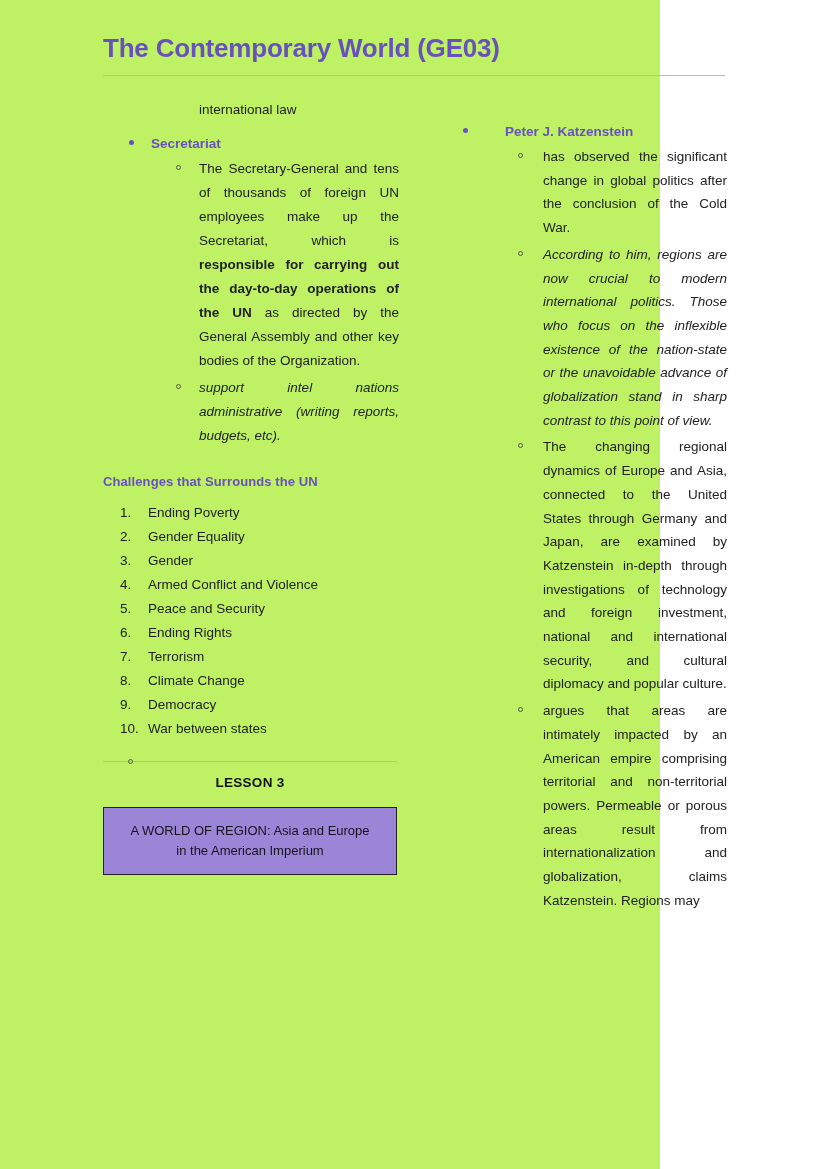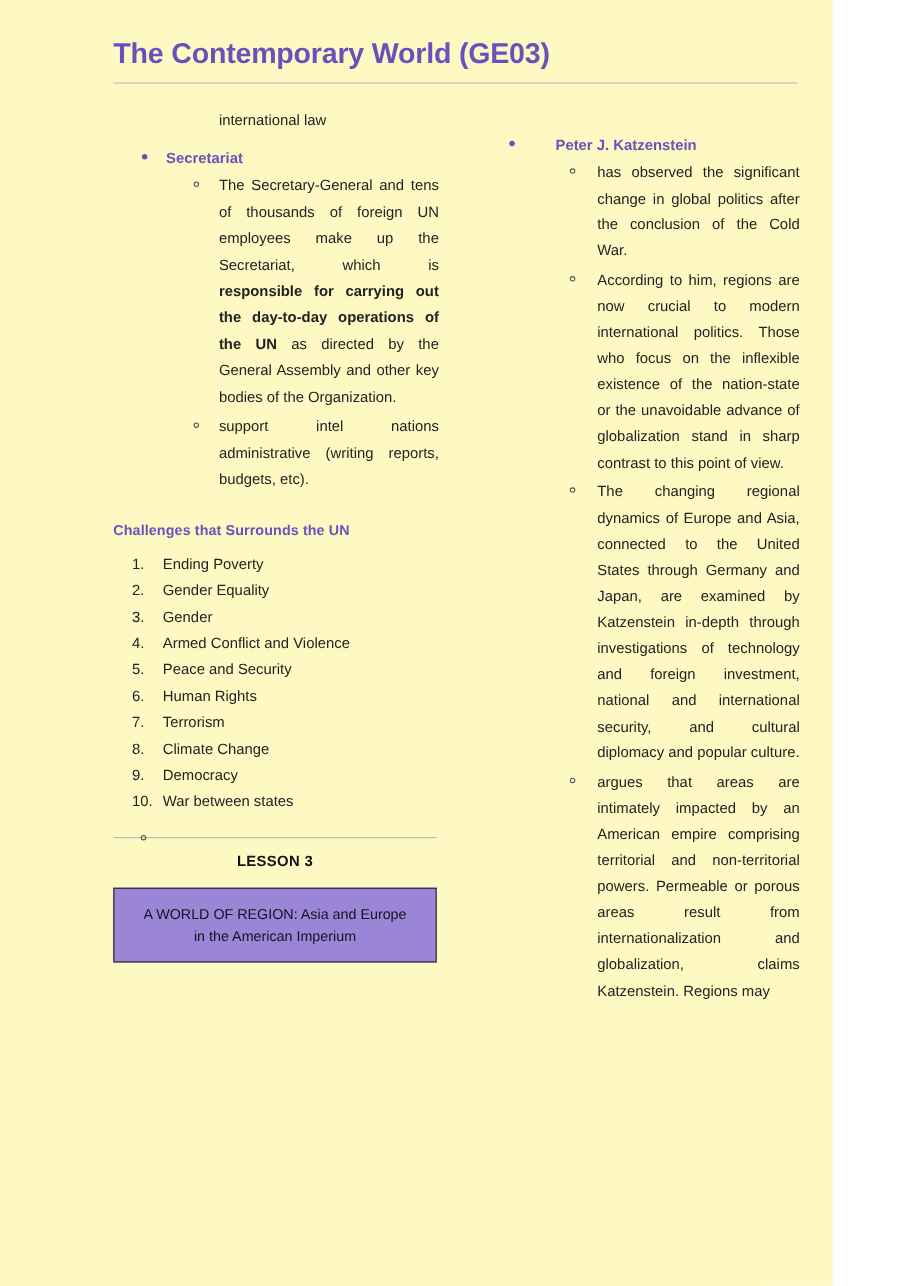--- a/index.html
+++ b/index.html
@@ -12,23 +12,23 @@
     height: 1169px;
     position: relative;
     font-family: "Liberation Sans", sans-serif;
     color: #1a1a1a;
     overflow: hidden;
   }
 
   .page {
     position: absolute;
     left: 0; top: 0;
-    width: 757px;
+    width: 660px;
     height: 1169px;
-    background: #fef9c3;
+    background: #bef264;
   }
 
   
   .header {
     position: absolute;
     left: 103px;
     top: 34px;
     width: 622px;
   }
   .doc-title {
@@ -118,21 +118,21 @@
   }
   .l2text {
     display: block;
     font-size: 13.5px;
     line-height: 24px;
     color: #222;
     text-align: justify;
     text-justify: inter-word;
     hyphens: none;
   }
-  .l2text.italic { }
+  .l2text.italic { font-style: italic; }
   .l2text b { font-weight: bold; }
 
   
   .col-right ul.lvl1 > li.l1item { padding-left: 50px; }
   .col-right ul.lvl1 > li.l1item > .bullet1 { left: 8px; top: 6px; }
   .col-right ul.lvl2 > li.l2item { padding-left: 38px; }
   .col-right ul.lvl2 > li.l2item > .bullet2 { left: 13px; top: 8px; }
   .col-right .l2text { line-height: 23.7px; }
 
   
@@ -232,21 +232,21 @@
     </ul>
 
     <div class="sec-head spaced-top">Challenges that Surrounds the UN</div>
 
     <ol class="numlist" id="challenges-list">
         <li>Ending Poverty</li>
         <li>Gender Equality</li>
         <li>Gender</li>
         <li>Armed Conflict and Violence</li>
         <li>Peace and Security</li>
-        <li>Human Rights</li>
+        <li>Ending Rights</li>
         <li>Terrorism</li>
         <li>Climate Change</li>
         <li>Democracy</li>
         <li>War between states</li>
       </ol>
 
 
     <ul class="lvl2" id="salvador-list" style="margin-top:10px;">
         <li class="l2item">
           <span class="bullet2"></span>

